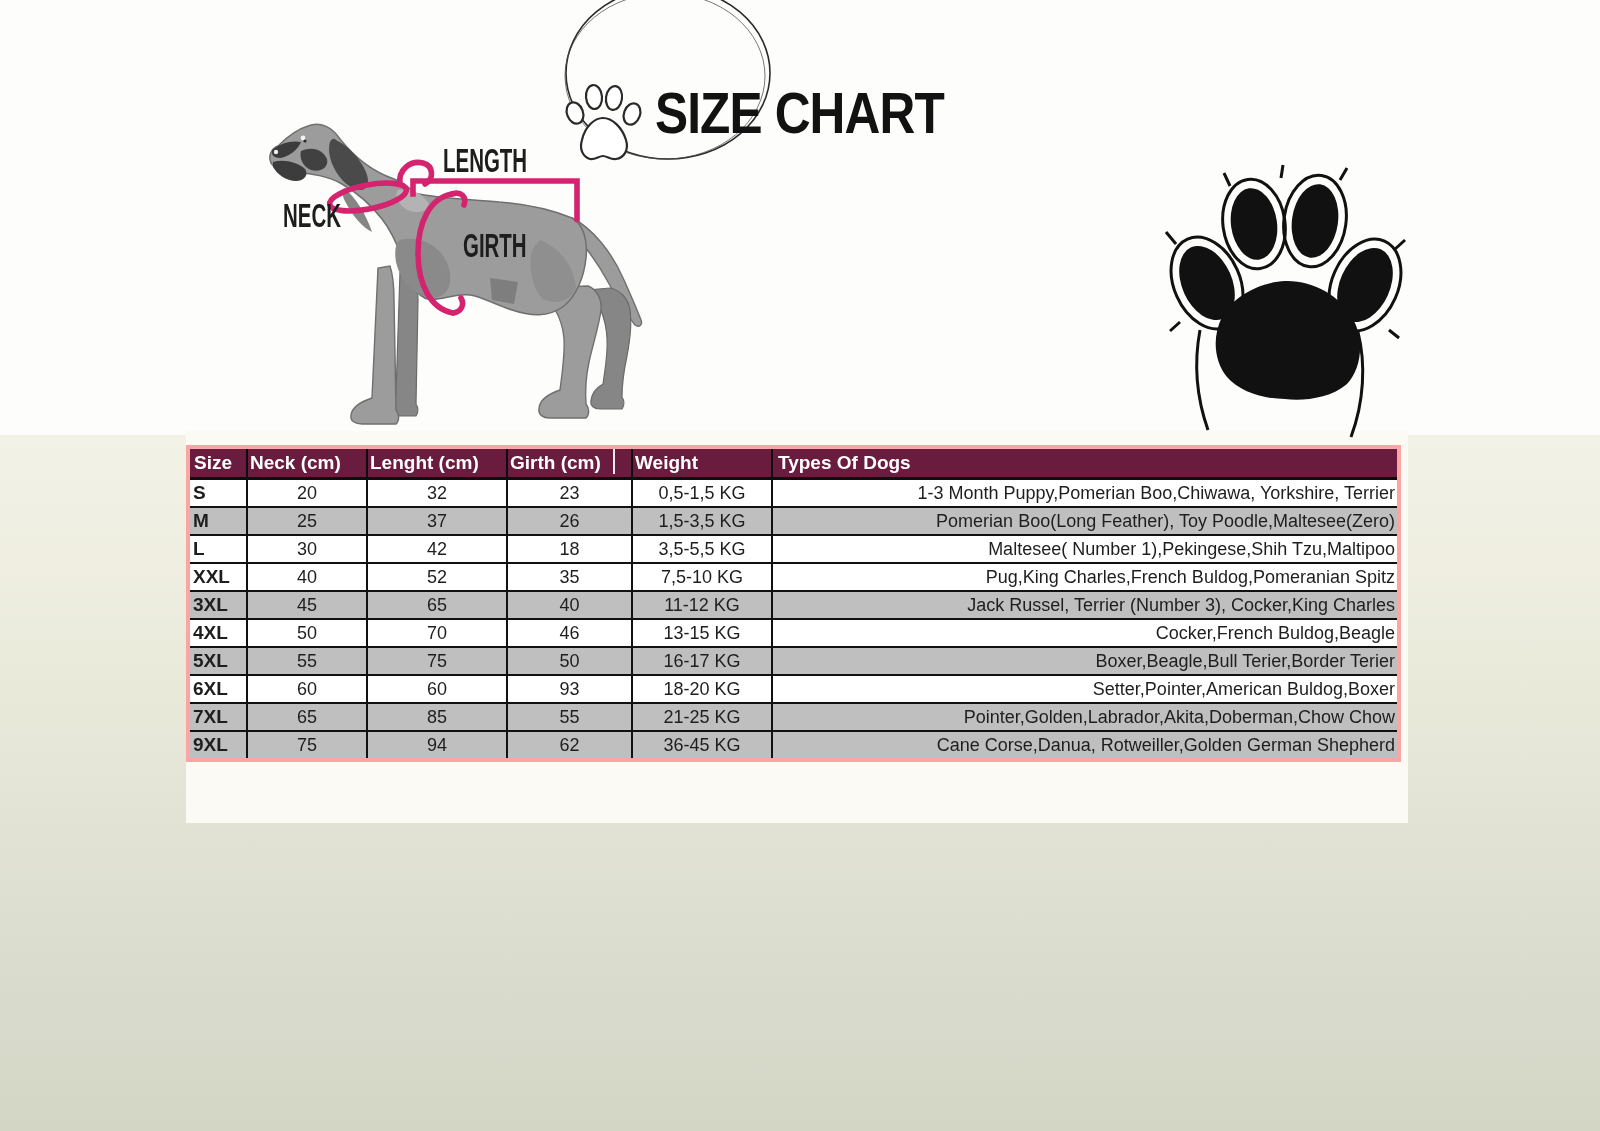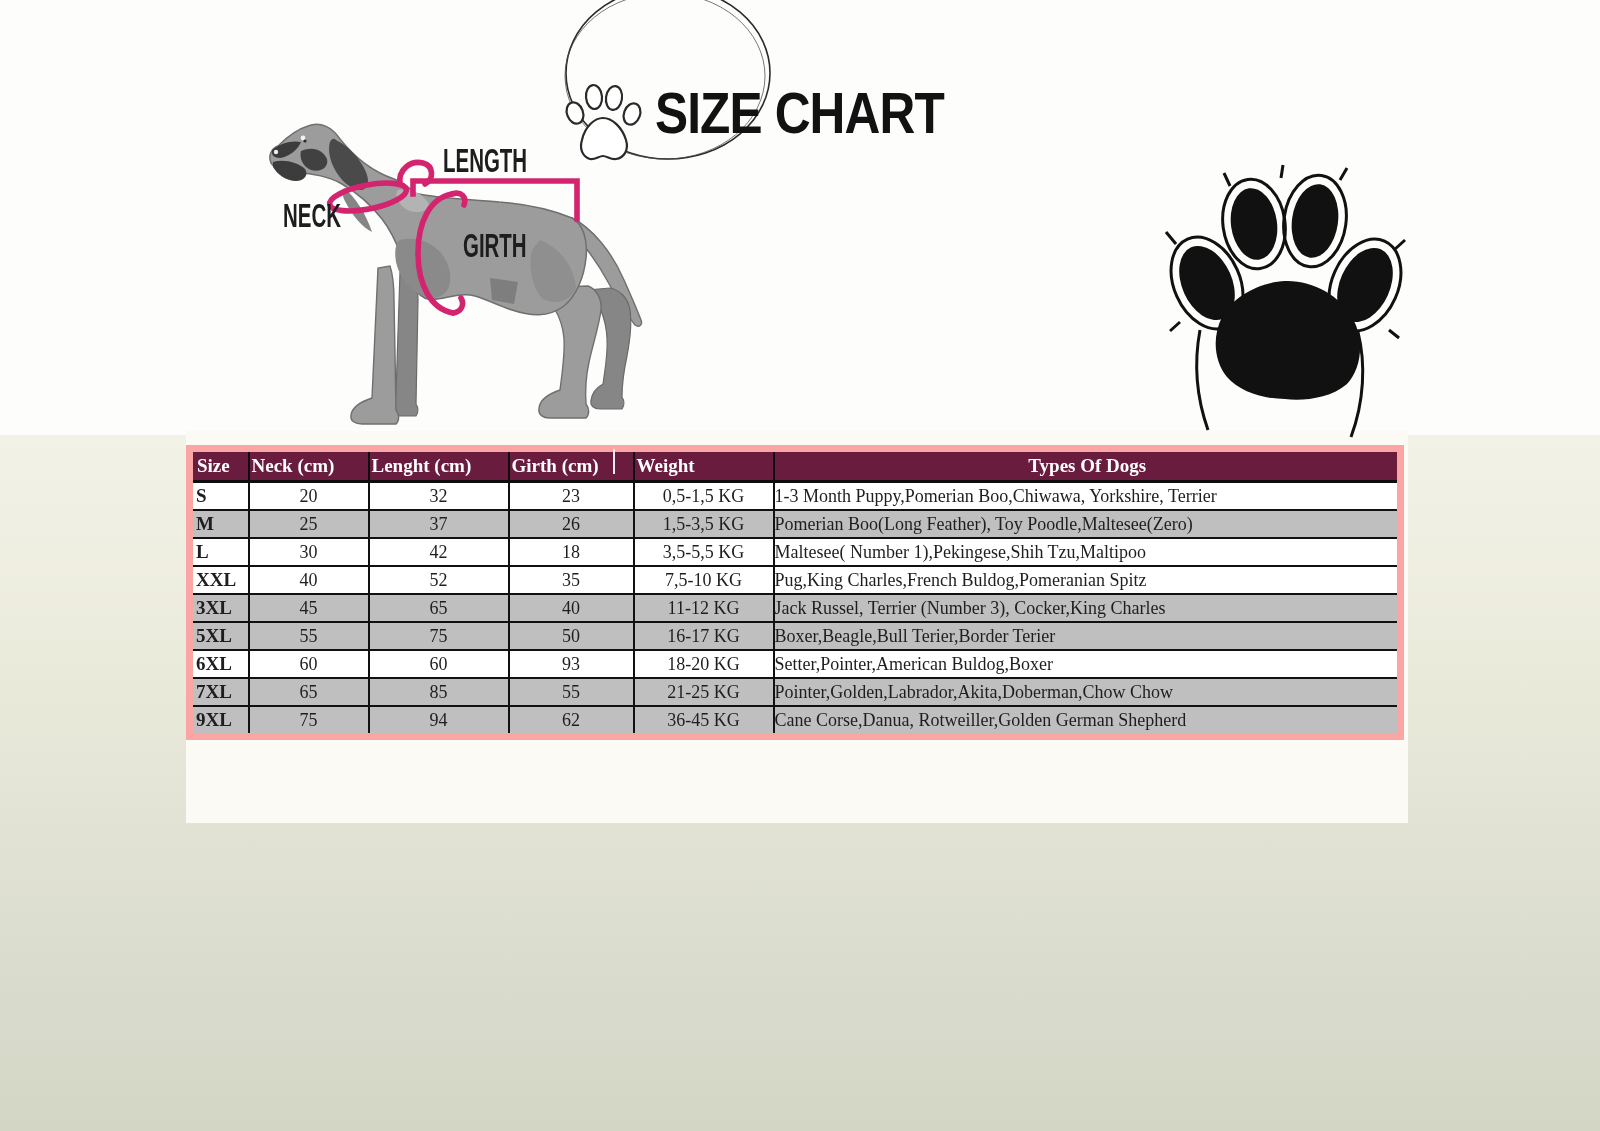--- a/index.html
+++ b/index.html
@@ -31,39 +31,39 @@
     transform:scaleX(.62);transform-origin:left top;white-space:nowrap;
     letter-spacing:0px;
   }
   #label-length{left:443px;top:142px;}
   #label-neck{left:283px;top:197px;}
   #label-girth{left:463px;top:227px;}
   
   table.size-chart{
     position:absolute;left:186px;top:445px;width:1211px;
     border-collapse:collapse;table-layout:fixed;
-    border:7px solid #fca5a5;
-    font-family:Liberation Serif, serif;
+    border:4px solid #fca5a5;
+    font-family:Liberation Sans, sans-serif;
   }
   table.size-chart th{
     background:var(--header-bg,#6a1c3f);color:var(--header-text,#ffffff);
     font-size:19px;font-weight:700;height:28px;
     border:2px solid #0d0d0d;border-bottom:3px solid #0d0d0d;
     padding:0 2px;text-align:left;white-space:nowrap;overflow:hidden;
   }
   table.size-chart th.col-size{text-align:left;padding-left:4px;}
-  table.size-chart th.col-types{text-align:center;padding-left:5px;}
+  table.size-chart th.col-types{text-align:left;padding-left:5px;}
   table.size-chart td{
     font-size:18px;color:#1e1e1e;height:26px;line-height:26px;
     border:2px solid #111111;padding:0 2px;text-align:center;
     white-space:nowrap;overflow:hidden;background:var(--row-base,#ffffff);
   }
   table.size-chart tr.alt td{background:var(--row-alt,#bfbfbf);}
   table.size-chart td.col-size{text-align:left;font-weight:700;padding-left:3px;font-size:19px;}
-  table.size-chart td.col-types{text-align:left;padding-left:0;}
+  table.size-chart td.col-types{text-align:right;padding-left:7px;}
   .text-cursor{
     position:absolute;left:613px;top:449px;width:2px;height:25px;
     background:#ececec;z-index:5;
   }
   svg{position:absolute;}
 </style>
 </head>
 <body>
 
 <div class="lower-bg"></div>
@@ -232,20 +232,28 @@
         <td class="col-types">Pug,King Charles,French Buldog,Pomeranian Spitz</td>
       </tr>
       <tr class="alt">
         <td class="col-size">3XL</td>
         <td class="col-neck">45</td>
         <td class="col-length">65</td>
         <td class="col-girth">40</td>
         <td class="col-weight">11-12 KG</td>
         <td class="col-types">Jack Russel, Terrier (Number 3), Cocker,King Charles</td>
       </tr>
+      <tr>
+        <td class="col-size">4XL</td>
+        <td class="col-neck">50</td>
+        <td class="col-length">70</td>
+        <td class="col-girth">46</td>
+        <td class="col-weight">13-15 KG</td>
+        <td class="col-types">Cocker,French Buldog,Beagle</td>
+      </tr>
       <tr class="alt">
         <td class="col-size">5XL</td>
         <td class="col-neck">55</td>
         <td class="col-length">75</td>
         <td class="col-girth">50</td>
         <td class="col-weight">16-17 KG</td>
         <td class="col-types">Boxer,Beagle,Bull Terier,Border Terier</td>
       </tr>
       <tr>
         <td class="col-size">6XL</td>

